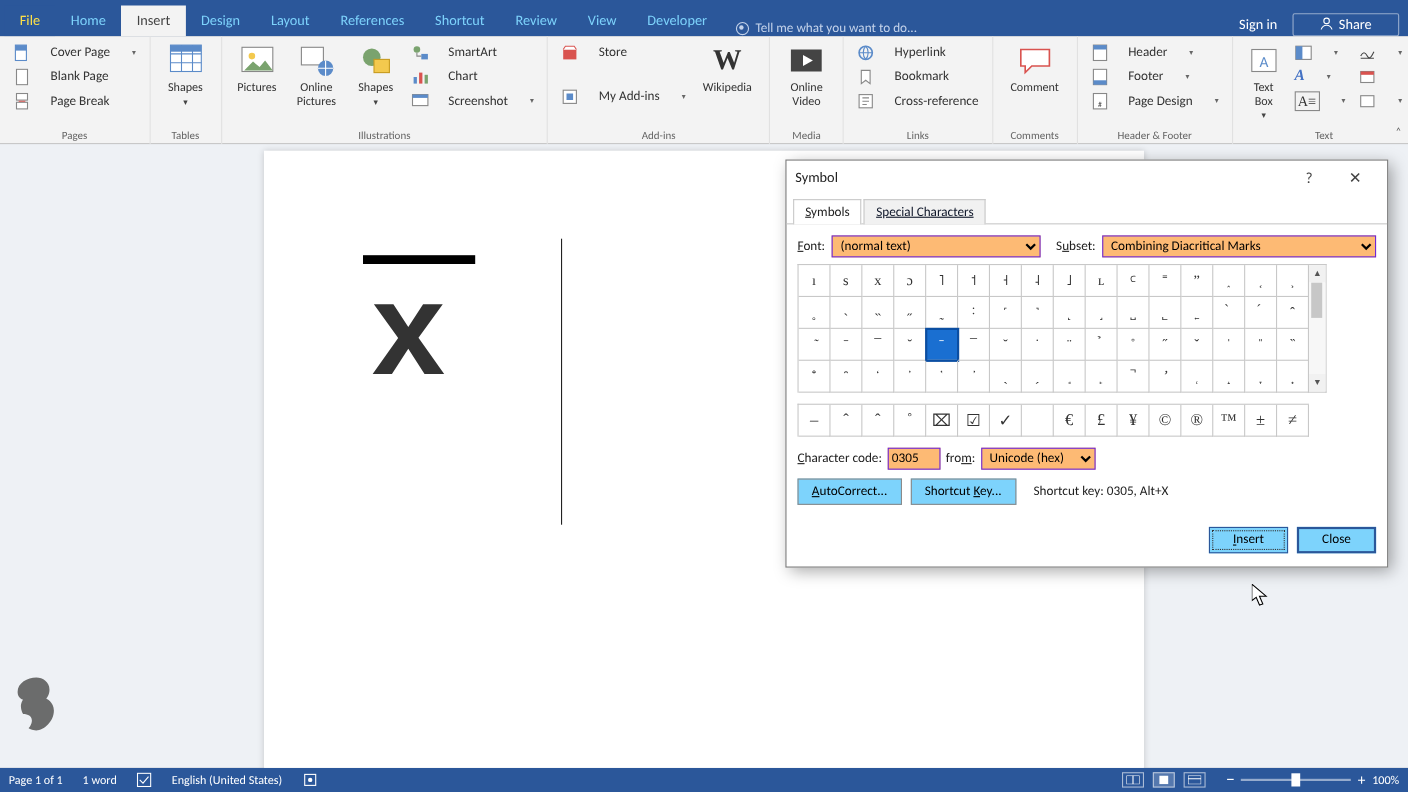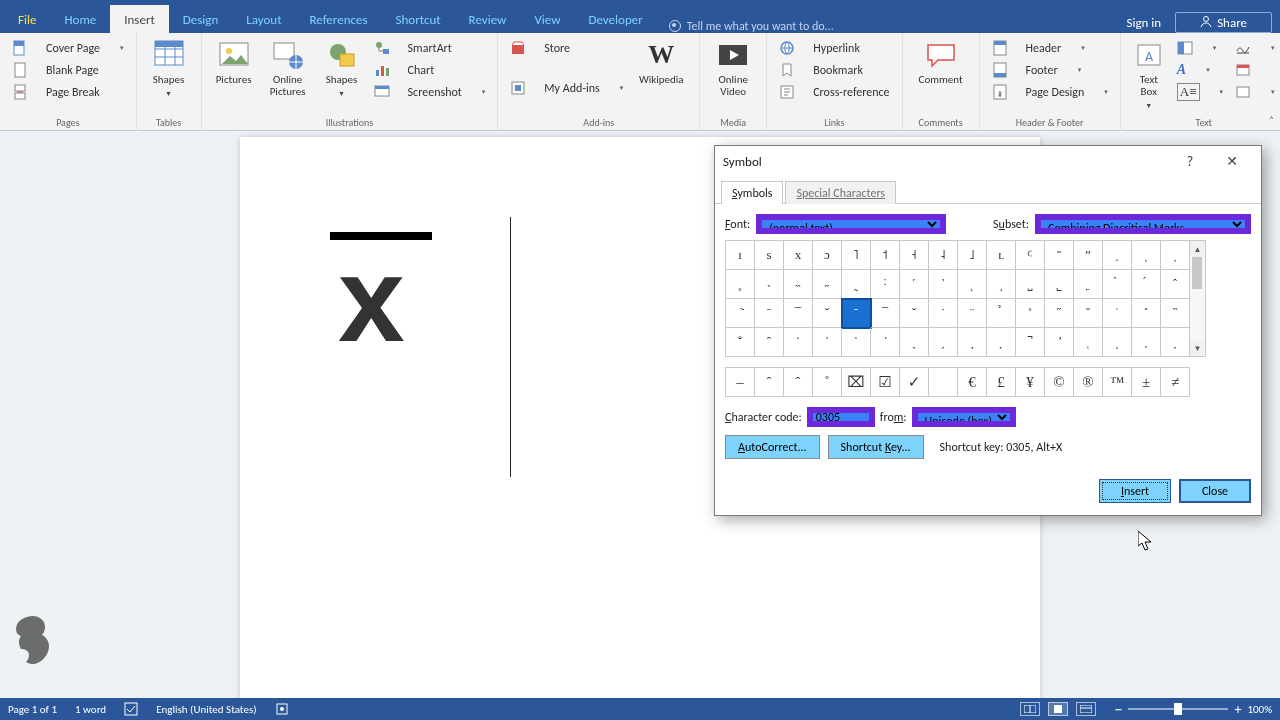--- a/index.html
+++ b/index.html
@@ -60,26 +60,26 @@
   .zoom-track{width:100px;height:2px;background:rgba(255,255,255,.5);position:relative}
   .zoom-thumb{width:8px;height:12px;background:#fff;position:absolute;left:46px;top:-5px}
 
   
   .dialog{position:absolute;left:714px;top:145px;width:548px;background:#fff;border:1px solid #7a7a7a;box-shadow:4px 4px 14px rgba(0,0,0,.35);font-size:12px;color:#222}
   .dlg-title{height:30px;display:flex;align-items:center;padding:0 8px;font-size:13px}
   .dlg-title .sp{flex:1}
   .dlg-title .winbtn{width:42px;text-align:center;font-size:14px;cursor:pointer;color:#444}
   .dlg-tabs{display:flex;border-bottom:1px solid var(--border);padding:4px 6px 0 6px;gap:2px}
   .dlg-tab{padding:4px 10px;border:1px solid var(--border);border-bottom:none;background:#fff;position:relative;top:1px;cursor:pointer}
-  .dlg-tab.inactive{background:#f1f1f1;color:#737373;text-decoration:underline}
+  .dlg-tab.inactive{background:#f1f1f1;color:#0f172a;text-decoration:underline}
   .dlg-body{padding:10px 10px 12px 10px}
   .row{display:flex;align-items:center;gap:6px;margin-bottom:6px}
   .lbl{font-size:12px}
   .lbl u{text-decoration:underline}
-  select,input[type=text]{height:20px;border:6px solid #6d28d9;font-size:12px;padding:0 3px;background:#3b82f6}
+  select,input[type=text]{height:20px;border:1px solid #6d28d9;font-size:12px;padding:0 3px;background:#fdba74}
   .grid-wrap{display:flex}
   .sym-grid{display:grid;grid-template-columns:repeat(16,29px);grid-auto-rows:29px;border-top:1px solid var(--border);border-left:1px solid var(--border)}
   .cell{border-right:1px solid var(--border);border-bottom:1px solid var(--border);display:flex;align-items:center;justify-content:center;font-size:13px;color:#333;cursor:pointer;font-family:"Times New Roman",serif}
   .cell.sel{background:#1a6fd1;color:#fff;outline:2px solid #0b4ea2;outline-offset:-1px}
   .scroll{width:16px;display:flex;flex-direction:column;border:1px solid var(--border);border-left:none}
   .sbtn{height:16px;display:flex;align-items:center;justify-content:center;font-size:8px;color:#555;background:#f1f1f1;cursor:pointer}
   .strack{flex:1;background:#f7f7f7;position:relative}
   .sthumb{position:absolute;left:2px;top:0;width:10px;height:32px;background:#c7c7c7}
   .recent{margin-top:10px}
   .recent-grid{display:grid;grid-template-columns:repeat(16,29px);grid-auto-rows:29px;border-top:1px solid var(--border);border-left:1px solid var(--border);width:max-content}
@@ -504,21 +504,21 @@
     <span class="dlg-tab inactive">Special Characters</span>
   </div>
   <div class="dlg-body">
     <div class="row">
       <span class="lbl"><u>F</u>ont:</span>
       <select style="width:190px">
         <option>(normal text)</option>
       </select>
       <span style="flex:1"></span>
       <span class="lbl">S<u>u</u>bset:</span>
-      <select style="width:216px">
+      <select style="width:249px">
         <option>Combining Diacritical Marks</option>
       </select>
     </div>
 
     <div class="grid-wrap">
       <div class="sym-grid" id="symgrid">
           <div class="cell">ı</div>
           <div class="cell">s</div>
           <div class="cell">x</div>
           <div class="cell">ɔ</div>
@@ -609,21 +609,21 @@
           <div class="cell" style="font-size: 15px;">®</div>
           <div class="cell" style="font-size: 15px;">™</div>
           <div class="cell" style="font-size: 15px;">±</div>
           <div class="cell" style="font-size: 15px;">≠</div>
         </div>
     </div>
 
     <div class="meta">
       <div style="display:flex;align-items:center;gap:5px">
         <span class="lbl"><u>C</u>haracter code:</span>
-        <input type="text" style="width: 68px;" value="0305">
+        <input type="text" style="width: 48px;" value="0305">
         <span class="lbl">fro<u>m</u>:</span>
         <select style="width:104px"><option>Unicode (hex)</option></select>
       </div>
     </div>
 
     <div class="btnrow">
       <button class="winbutton"><u>A</u>utoCorrect...</button>
       <button class="winbutton">Shortcut <u>K</u>ey...</button>
       <span style="margin-left:8px">Shortcut key: 0305, Alt+X</span>
     </div>

